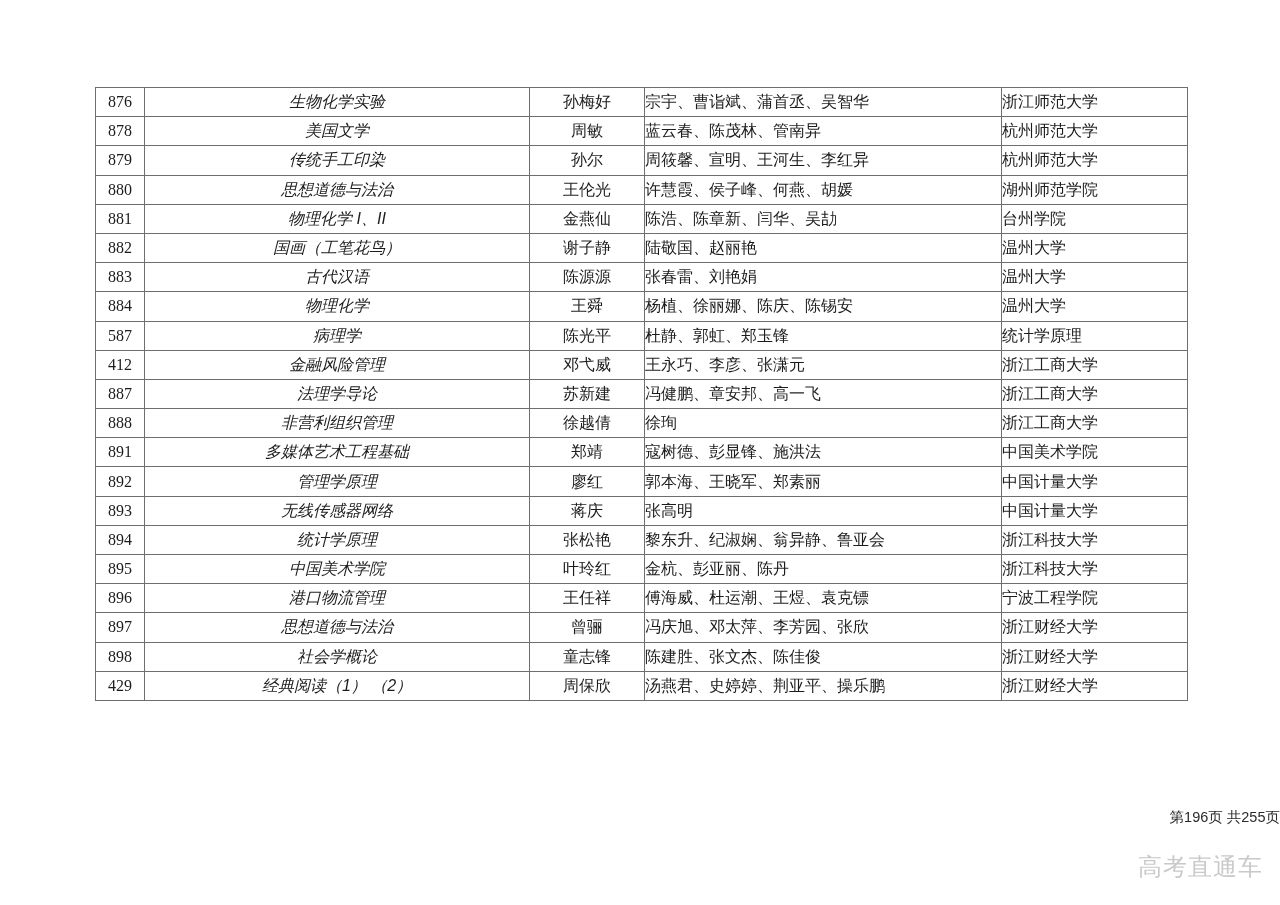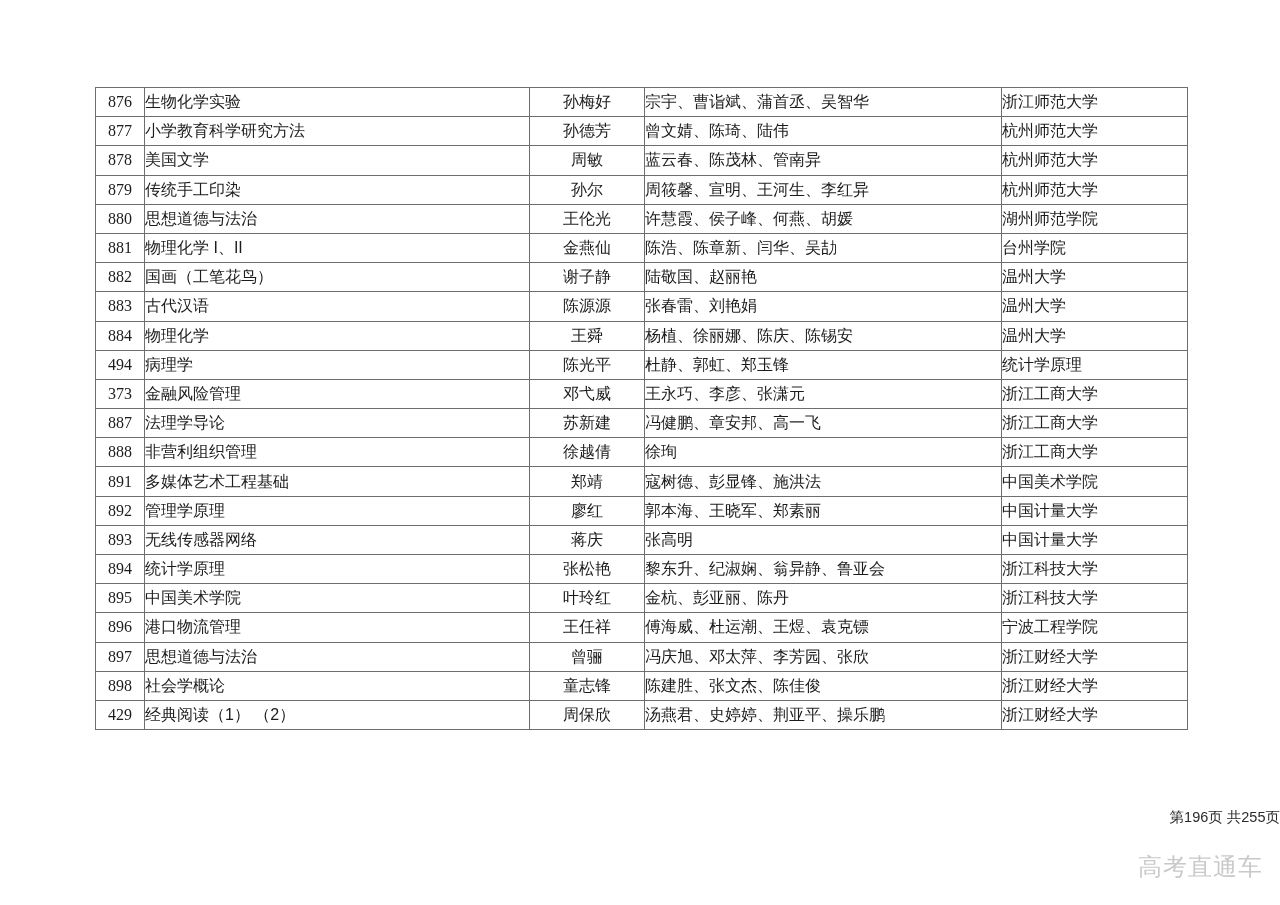--- a/index.html
+++ b/index.html
@@ -35,21 +35,21 @@
     white-space: nowrap;
     overflow: hidden;
     vertical-align: middle;
     line-height: 1;
   }
   td.c-num {
     text-align: center;
     font-family: "Liberation Serif", serif;
     font-size: 16px;
   }
-  td.c-course { text-align: left; padding-left: 11px; }
+  td.c-course { text-align: center; padding-left: 11px; font-style: italic; }
   td.c-leader { text-align: center; }
   td.c-team { text-align: left; padding-left: 9px; }
   td.c-univ { text-align: left; padding-left: 9px; }
   .page-footer {
     position: absolute;
     left: 0;
     top: 808px;
     width: 1280px;
     text-align: right;
     font-size: 14.5px;
@@ -82,27 +82,20 @@
     </colgroup>
     <tbody id="table-body">
   <tr>
     <td class="c-num">876</td>
     <td class="c-course">生物化学实验</td>
     <td class="c-leader">孙梅好</td>
     <td class="c-team">宗宇、曹诣斌、蒲首丞、吴智华</td>
     <td class="c-univ">浙江师范大学</td>
   </tr>
 
-  <tr>
-    <td class="c-num">877</td>
-    <td class="c-course">小学教育科学研究方法</td>
-    <td class="c-leader">孙德芳</td>
-    <td class="c-team">曾文婧、陈琦、陆伟</td>
-    <td class="c-univ">杭州师范大学</td>
-  </tr>
 
   <tr>
     <td class="c-num">878</td>
     <td class="c-course">美国文学</td>
     <td class="c-leader">周敏</td>
     <td class="c-team">蓝云春、陈茂林、管南异</td>
     <td class="c-univ">杭州师范大学</td>
   </tr>
 
   <tr>
@@ -147,29 +140,29 @@
 
   <tr>
     <td class="c-num">884</td>
     <td class="c-course">物理化学</td>
     <td class="c-leader">王舜</td>
     <td class="c-team">杨植、徐丽娜、陈庆、陈锡安</td>
     <td class="c-univ">温州大学</td>
   </tr>
 
   <tr>
-    <td class="c-num">494</td>
+    <td class="c-num">587</td>
     <td class="c-course">病理学</td>
     <td class="c-leader">陈光平</td>
     <td class="c-team">杜静、郭虹、郑玉锋</td>
     <td class="c-univ">统计学原理</td>
   </tr>
 
   <tr>
-    <td class="c-num">373</td>
+    <td class="c-num">412</td>
     <td class="c-course">金融风险管理</td>
     <td class="c-leader">邓弋威</td>
     <td class="c-team">王永巧、李彦、张潇元</td>
     <td class="c-univ">浙江工商大学</td>
   </tr>
 
   <tr>
     <td class="c-num">887</td>
     <td class="c-course">法理学导论</td>
     <td class="c-leader">苏新建</td>

